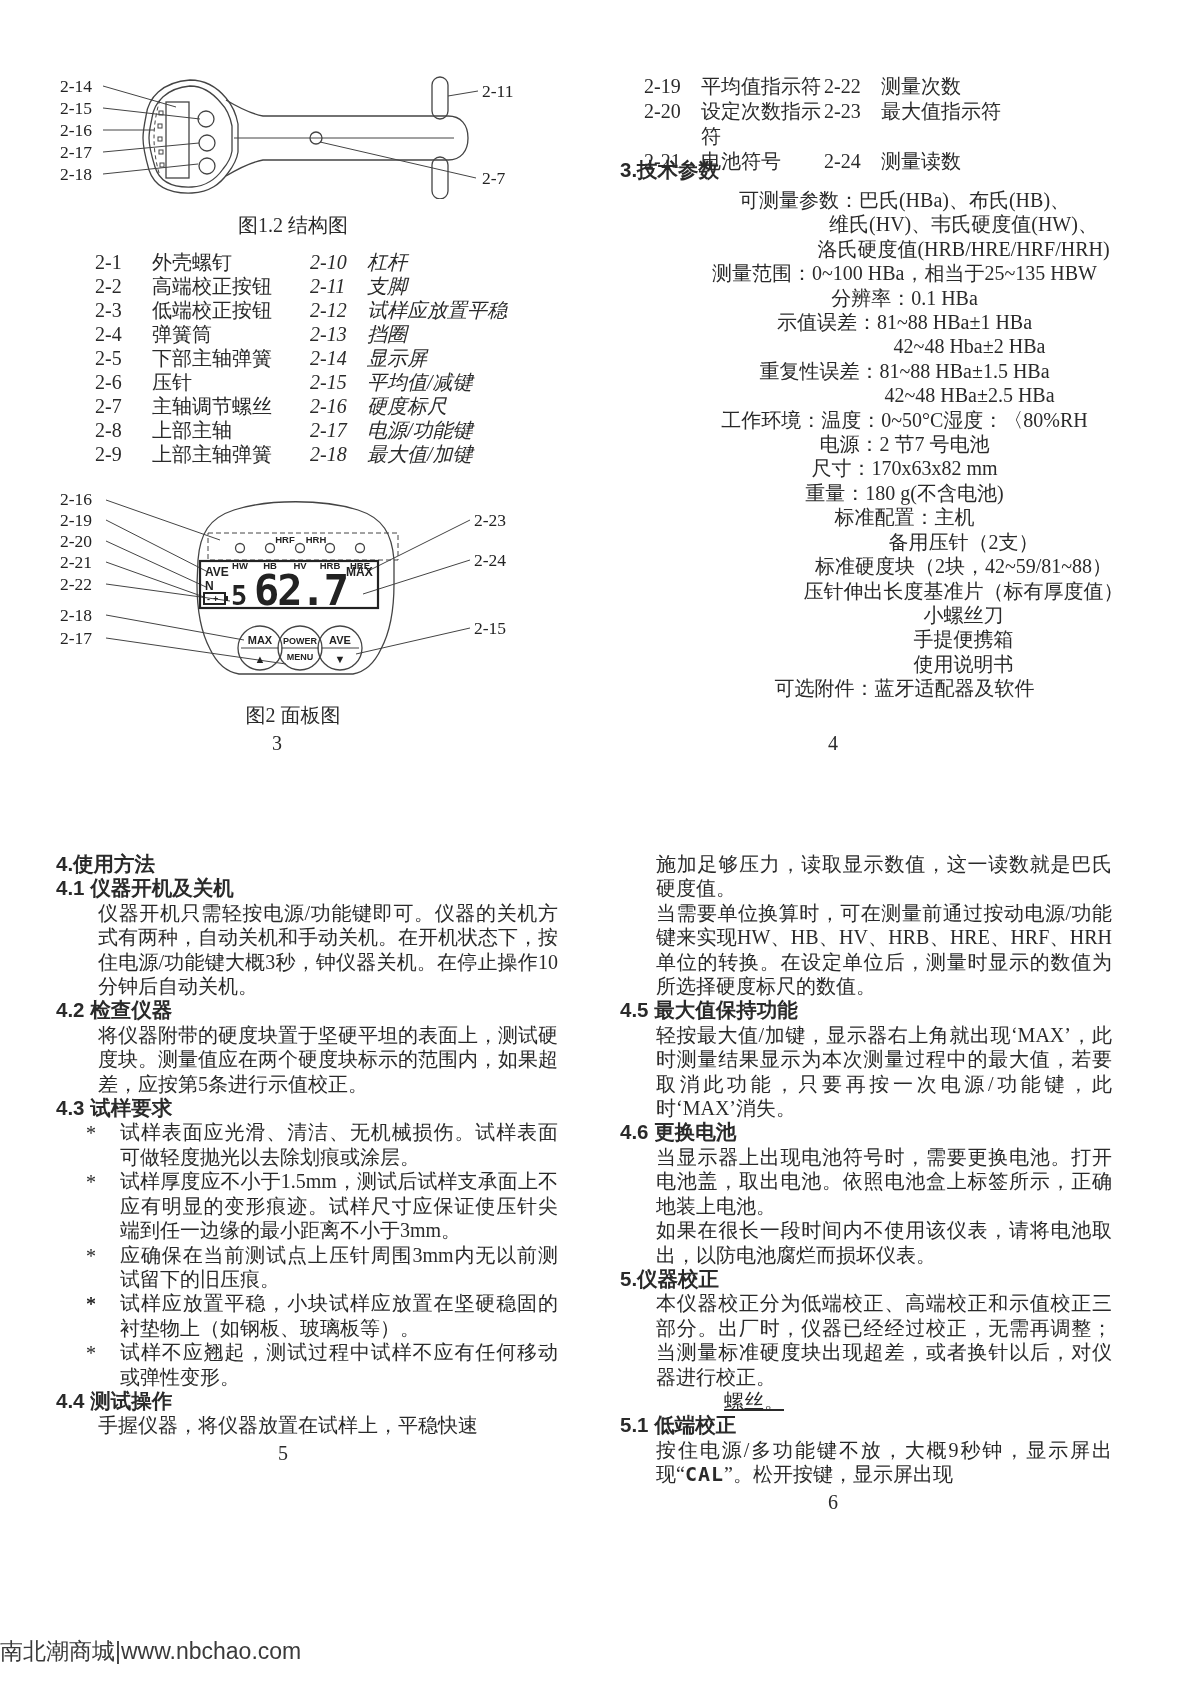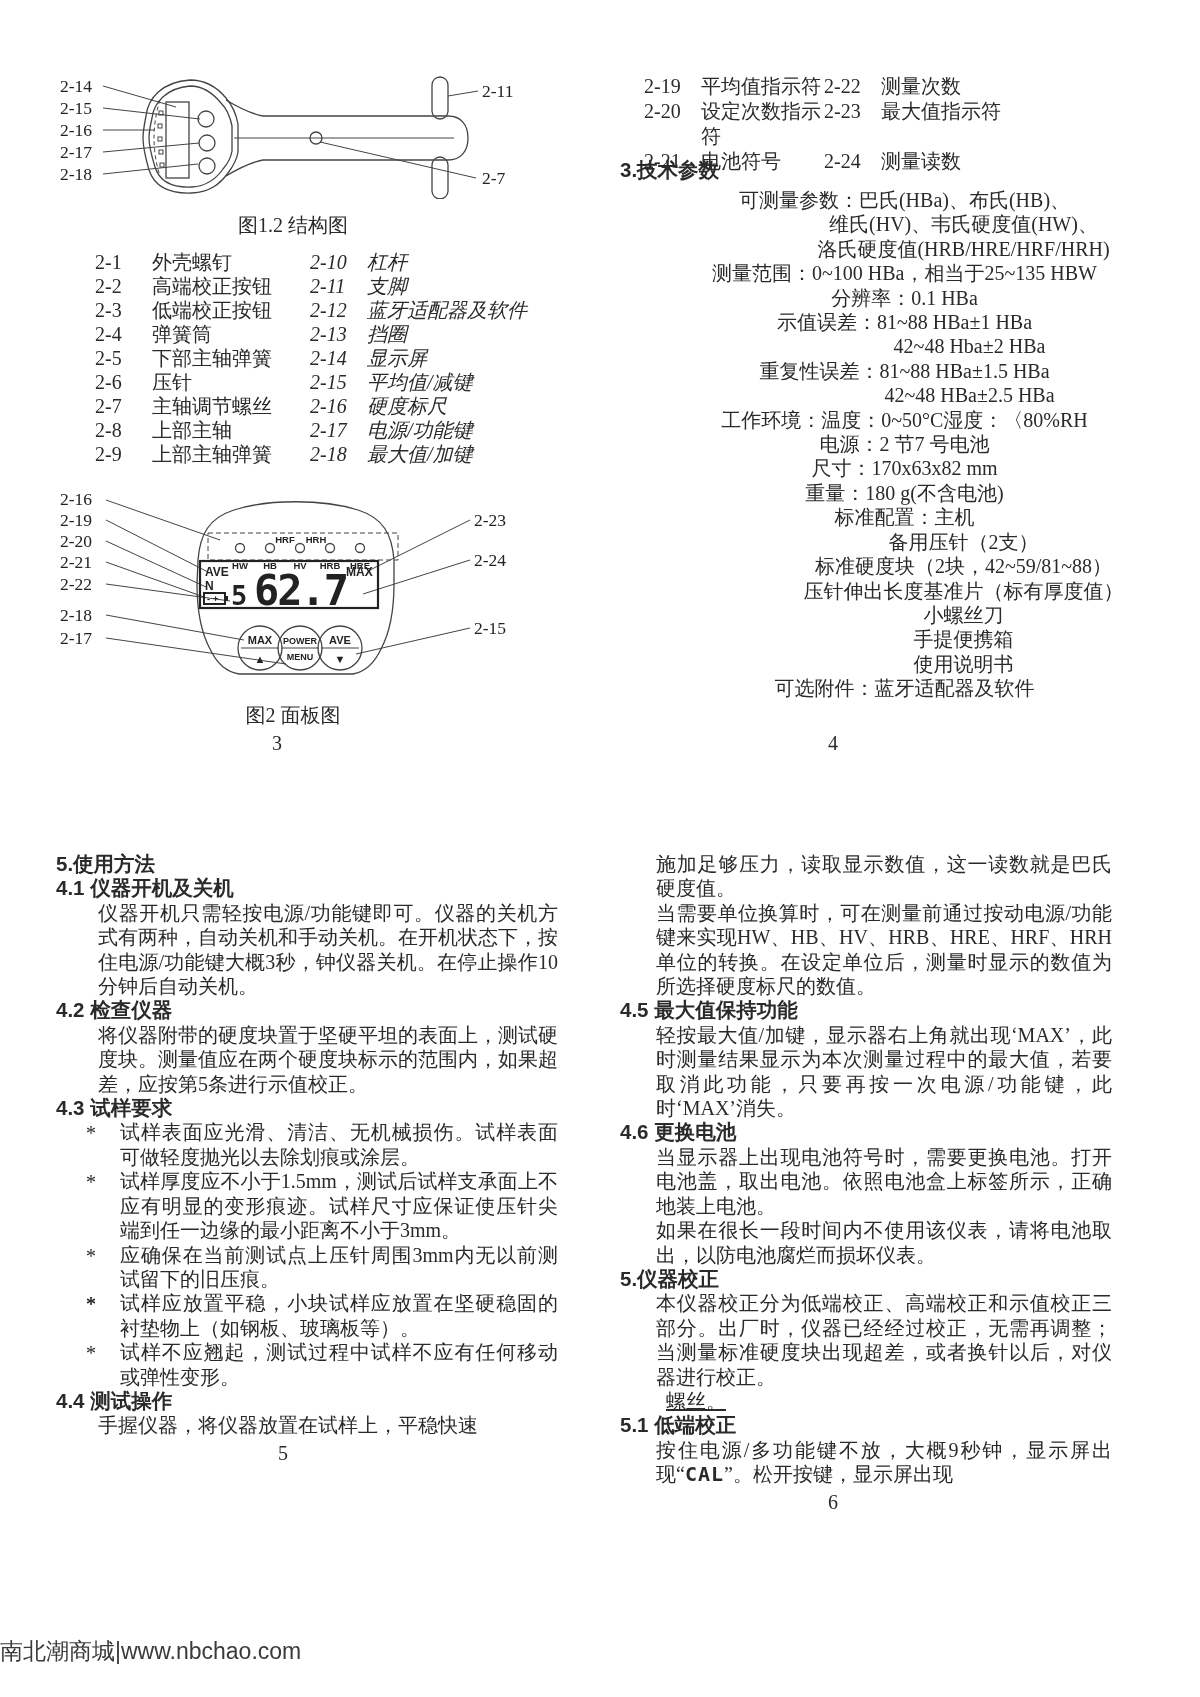--- a/index.html
+++ b/index.html
@@ -49,21 +49,21 @@
   #q5 .h{padding-left:16px;}
   #q5 .para{padding-left:58px;padding-right:30px;}
   #q5 .blist{padding-left:80px;padding-right:30px;}
   .bitem{position:relative;font-size:20px;line-height:24.4px;text-align:justify;}
   .bitem .star{position:absolute;left:-34px;top:1px;}
   #q5 .pg{margin-top:4px;padding-left:238px;font-size:20px;}
   #q6 .h{padding-left:8px;}
   #q6 .para{padding-left:44px;padding-right:58px;}
   #q6 .note{padding-left:22px;padding-right:40px;font-size:20px;line-height:24.4px;}
   .u{text-decoration:underline;}
-  #q6 .note .l2{display:block;margin-left:32px;}
+  #q6 .note .l2{display:block;margin-left:90px;}
   #q6 .pg{margin-top:4px;padding-left:216px;font-size:20px;}
   .lcd-inline{font-family:"DejaVu Sans Mono",monospace;font-weight:bold;letter-spacing:1px;}
 
   #footer{position:absolute;left:0;top:1636px;width:1200px;text-align:left;
           font-family:"Liberation Sans",sans-serif;font-size:23px;color:#3a3a3a;}
 </style>
 </head>
 <body>
 
 <div id="q3" class="q">
@@ -141,21 +141,21 @@
           <span>支脚</span>
         </span>
     </div>
     <div class="prow">
       <span class="c1">
           <span class="pn">2-3</span>
           <span>低端校正按钮</span>
         </span>
       <span class="c2">
           <span class="pn">2-12</span>
-          <span>蓝牙适配器及软件</span>
+          <span>试样应放置平稳</span>
         </span>
     </div>
     <div class="prow">
       <span class="c1">
           <span class="pn">2-4</span>
           <span>弹簧筒</span>
         </span>
       <span class="c2">
           <span class="pn">2-13</span>
           <span>挡圈</span>
@@ -347,21 +347,21 @@
     <div class="sline ind1">压针伸出长度基准片（标有厚度值）</div>
     <div class="sline ind1">小螺丝刀</div>
     <div class="sline ind1">手提便携箱</div>
     <div class="sline ind1">使用说明书</div>
     <div class="sline">可选附件：蓝牙适配器及软件</div>
   </div>
   <div class="pgnum" style="left:216px;top:672px;">4</div>
 </div>
 
 <div id="q5" class="q">
-  <div class="h">5.使用方法</div>
+  <div class="h">4.使用方法</div>
   <div class="h">4.1 仪器开机及关机</div>
   <div class="para">仪器开机只需轻按电源/功能键即可。仪器的关机方式有两种，自动关机和手动关机。在开机状态下，按住电源/功能键大概3秒，钟仪器关机。在停止操作10分钟后自动关机。</div>
   <div class="h">4.2 检查仪器</div>
   <div class="para">将仪器附带的硬度块置于坚硬平坦的表面上，测试硬度块。测量值应在两个硬度块标示的范围内，如果超差，应按第5条进行示值校正。</div>
   <div class="h">4.3 试样要求</div>
   <div class="blist">
     <div class="bitem"><span class="star">*</span><span>试样表面应光滑、清洁、无机械损伤。试样表面可做轻度抛光以去除划痕或涂层。</span></div>
     <div class="bitem"><span class="star">*</span><span>试样厚度应不小于1.5mm，测试后试样支承面上不应有明显的变形痕迹。试样尺寸应保证使压针尖端到任一边缘的最小距离不小于3mm。</span></div>
     <div class="bitem"><span class="star">*</span><span>应确保在当前测试点上压针周围3mm内无以前测试留下的旧压痕。</span></div>
     <div class="bitem"><span class="star">*</span></div>

